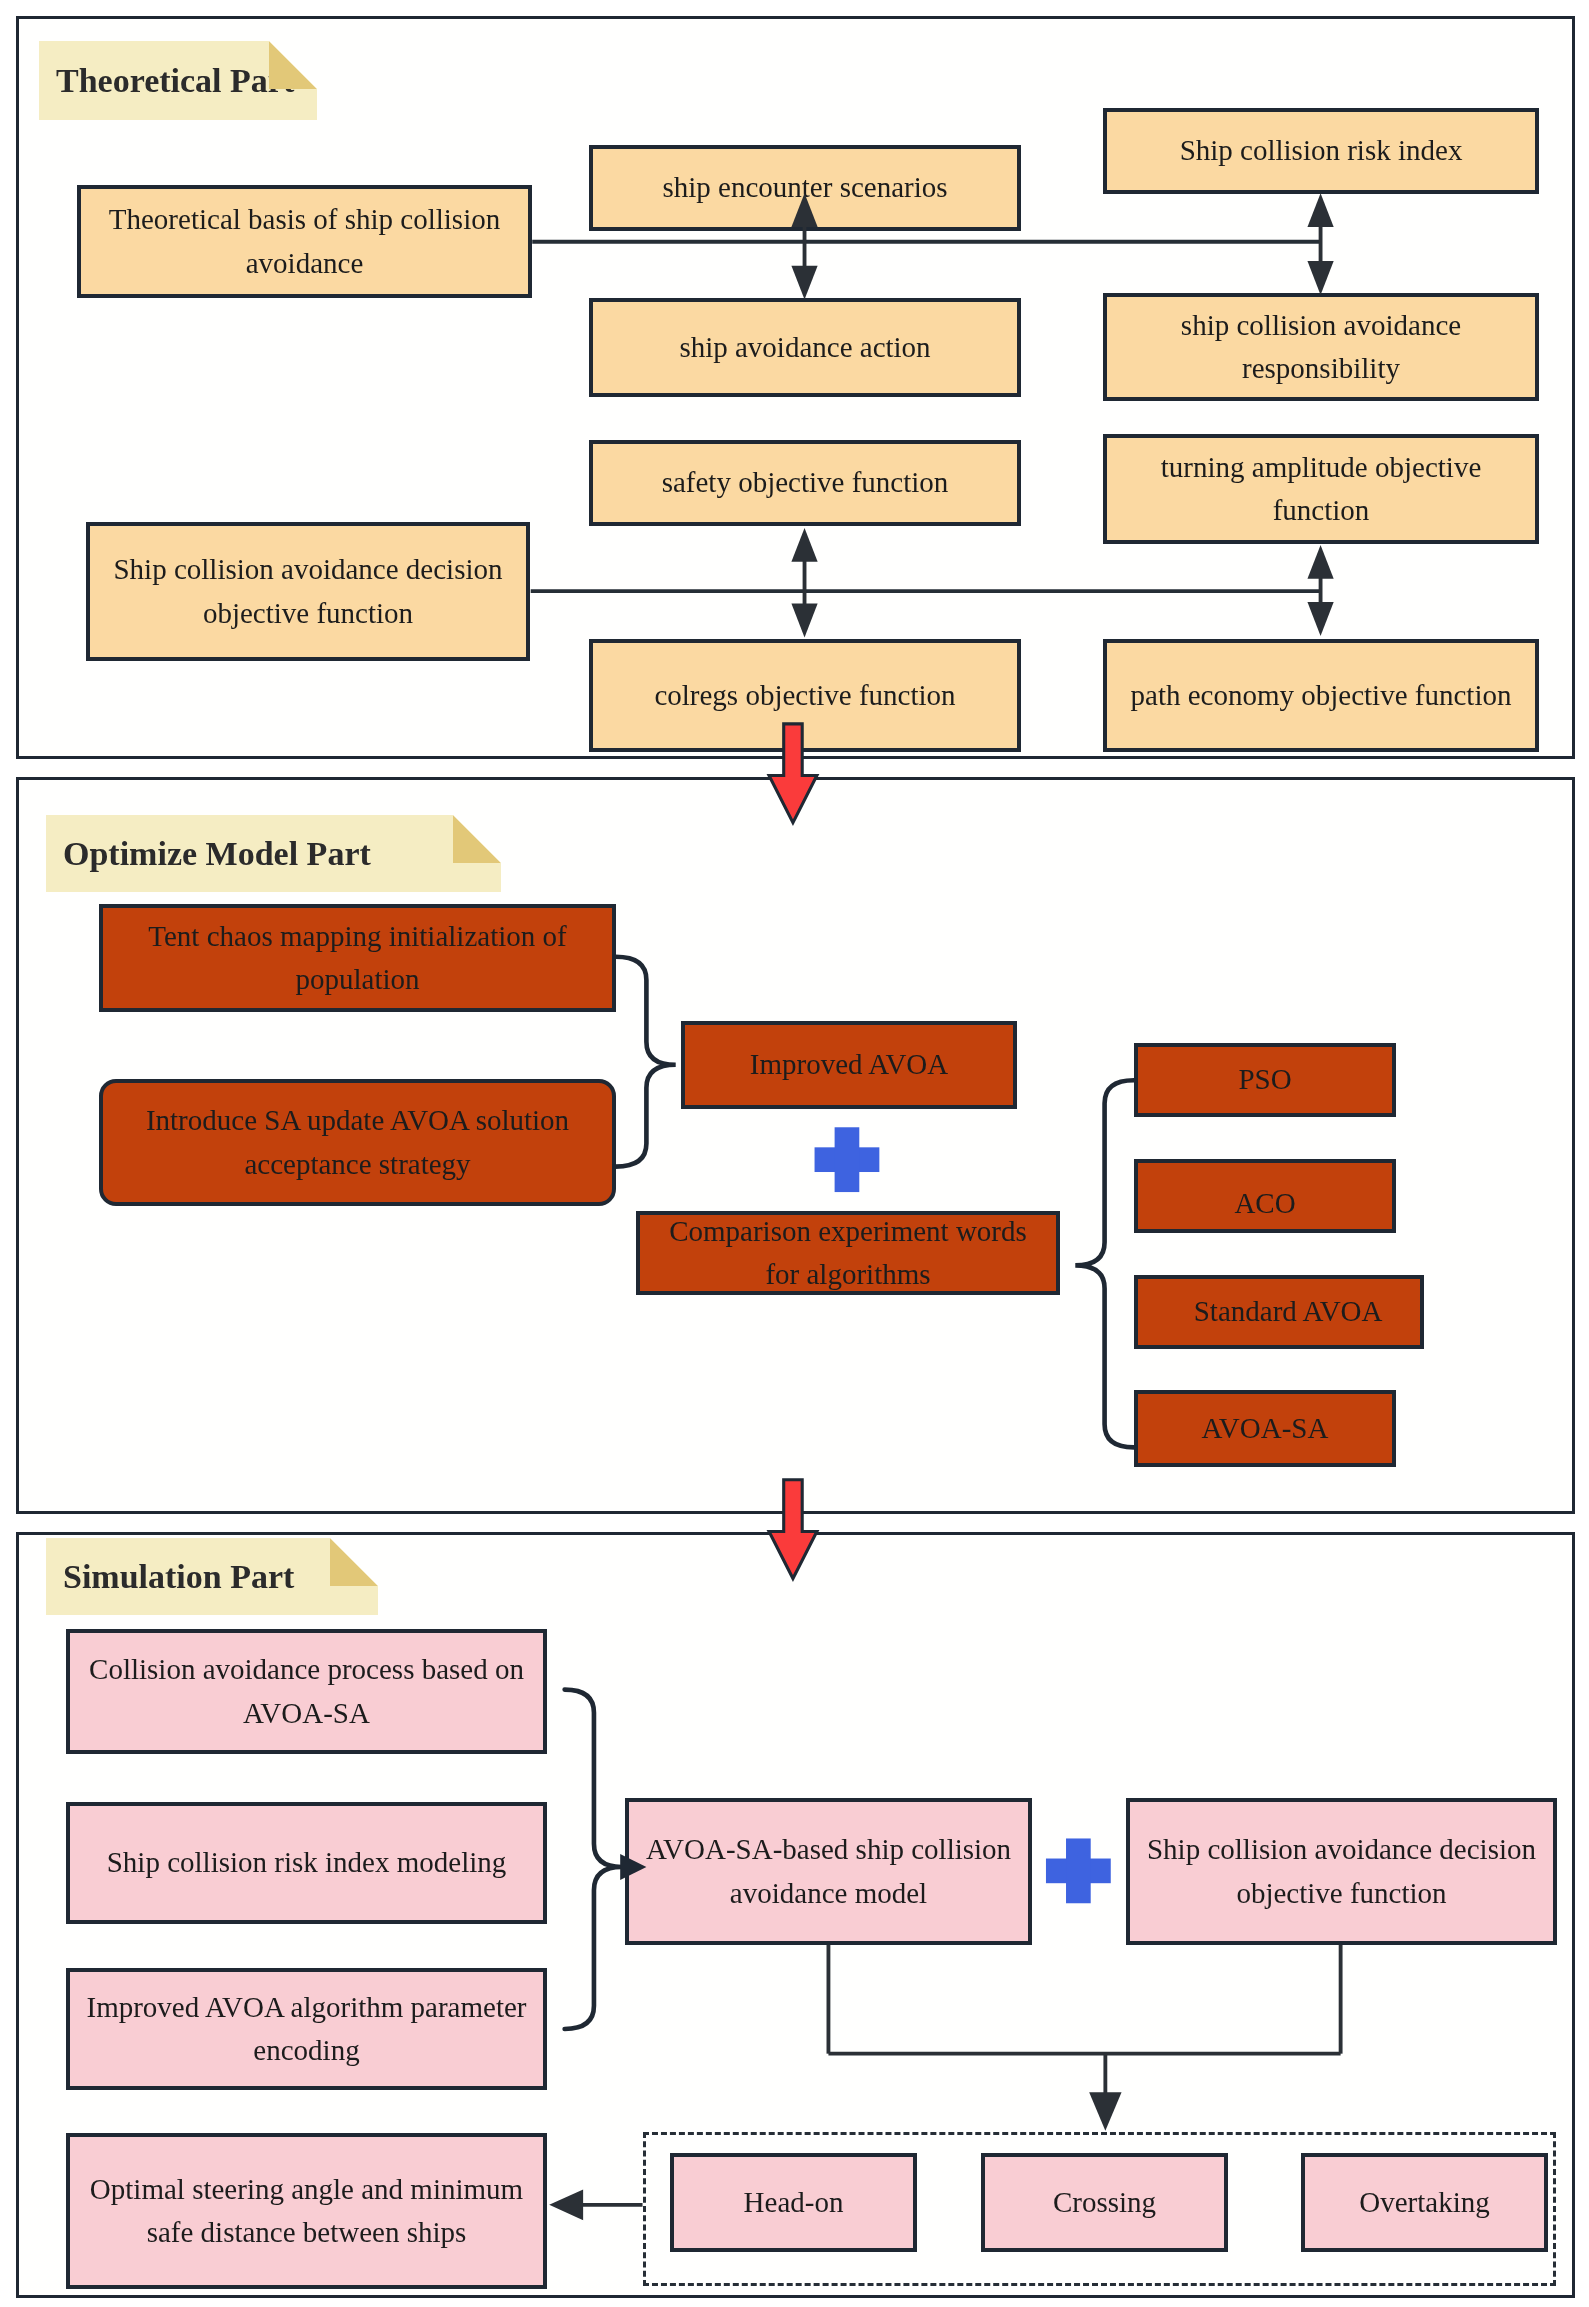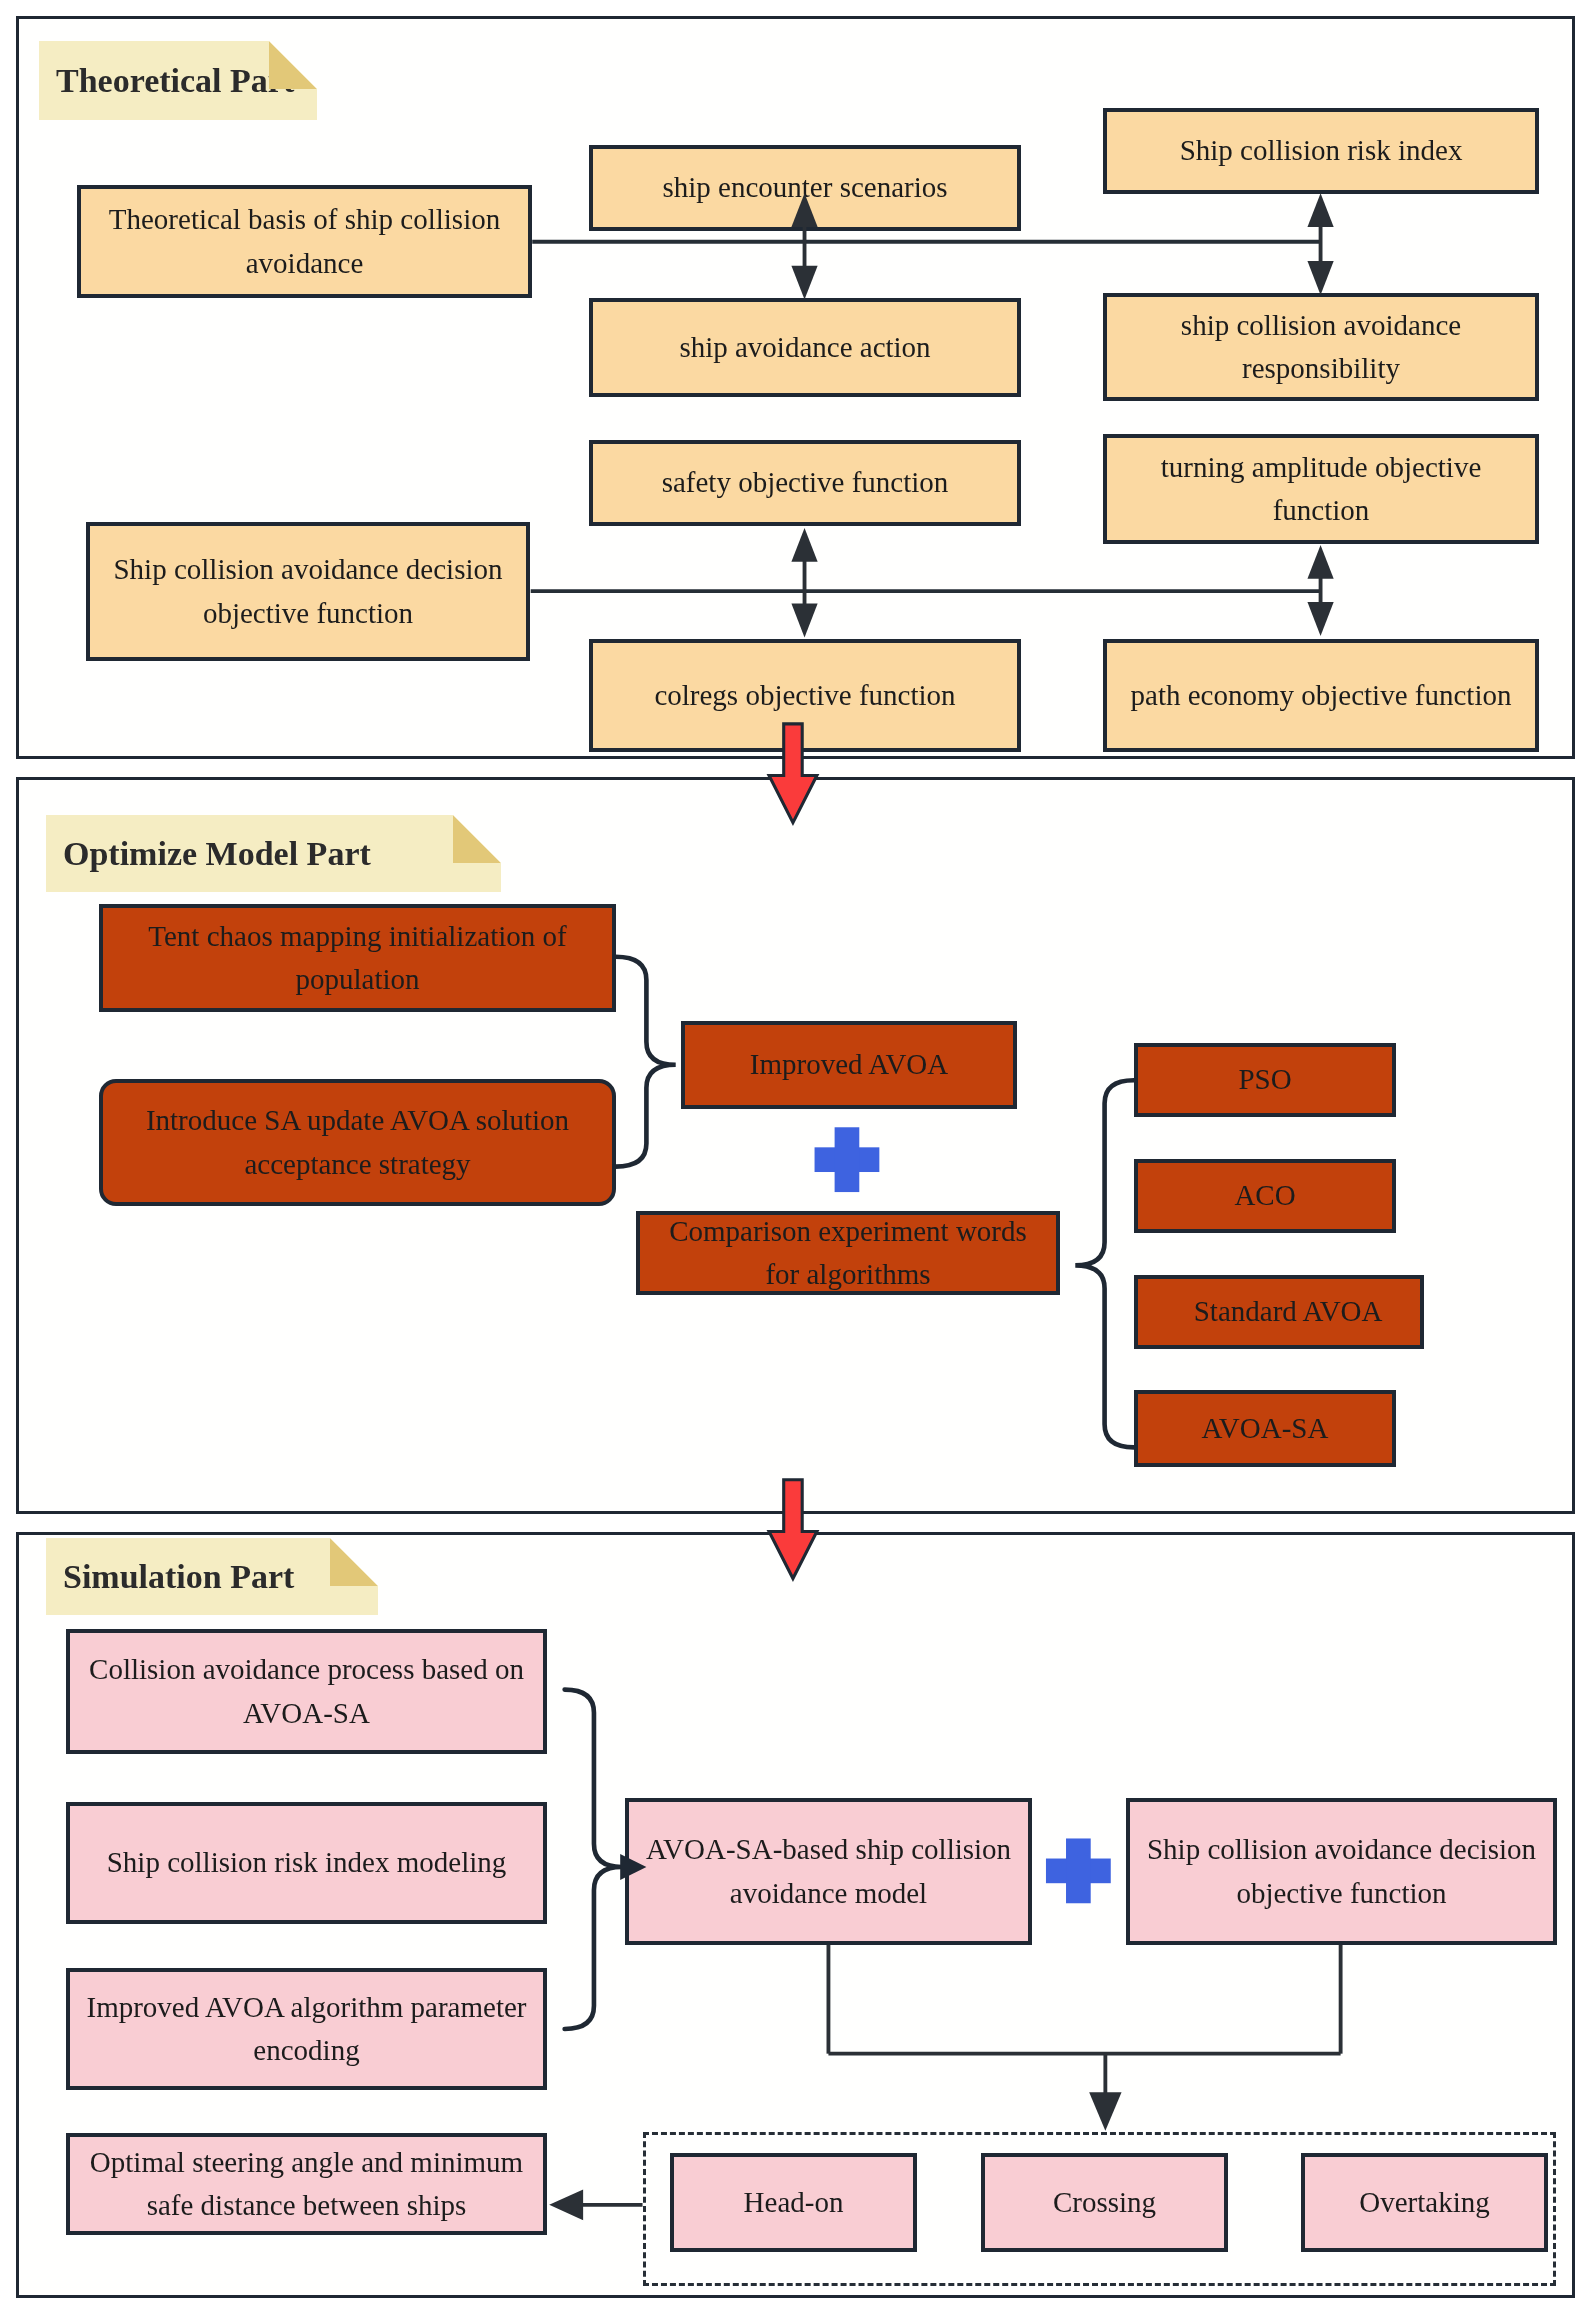--- a/index.html
+++ b/index.html
@@ -81,40 +81,40 @@
   </div>
   <div class="dbox green" style="left:681px;top:1021px;width:336px;height:88px;">
     <span>Improved AVOA</span>
   </div>
   <div class="dbox green" style="left:636px;top:1211px;width:424px;height:84px;">
     <span>Comparison experiment words for algorithms</span>
   </div>
   <div class="dbox green" style="left:1134px;top:1043px;width:262px;height:74px;">
     <span>PSO</span>
   </div>
-  <div class="dbox green" style="left:1134px;top:1159px;width:262px;height:74px;">
+  <div class="dbox green" style="left:1134px;top:1159px;width:262px;height:74px;align-items:flex-end;">
     <span>ACO</span>
   </div>
   <div class="dbox green" style="left:1134px;top:1275px;width:290px;height:74px;padding-left:29px;">
     <span>Standard AVOA</span>
   </div>
   <div class="dbox green" style="left:1134px;top:1390px;width:262px;height:77px;">
     <span>AVOA-SA</span>
   </div>
 
   <div class="dbox pink" style="left:66px;top:1629px;width:481px;height:125px;">
     <span>Collision avoidance process based on AVOA-SA</span>
   </div>
   <div class="dbox pink" style="left:66px;top:1802px;width:481px;height:122px;">
     <span>Ship collision risk index modeling</span>
   </div>
   <div class="dbox pink" style="left:66px;top:1968px;width:481px;height:122px;">
     <span>Improved AVOA algorithm parameter encoding</span>
   </div>
-  <div class="dbox pink" style="left:66px;top:2133px;width:481px;height:102px;align-items:center;">
+  <div class="dbox pink" style="left:66px;top:2133px;width:481px;height:156px;align-items:center;">
     <span>Optimal steering angle and minimum safe distance between ships</span>
   </div>
   <div class="dbox pink" style="left:625px;top:1798px;width:407px;height:147px;">
     <span>AVOA-SA-based ship collision avoidance model</span>
   </div>
   <div class="dbox pink" style="left:1126px;top:1798px;width:431px;height:147px;">
     <span>Ship collision avoidance decision objective function</span>
   </div>
 
   <div class="dashedbox" style="left:643px;top:2132px;width:913px;height:154px;"></div>

